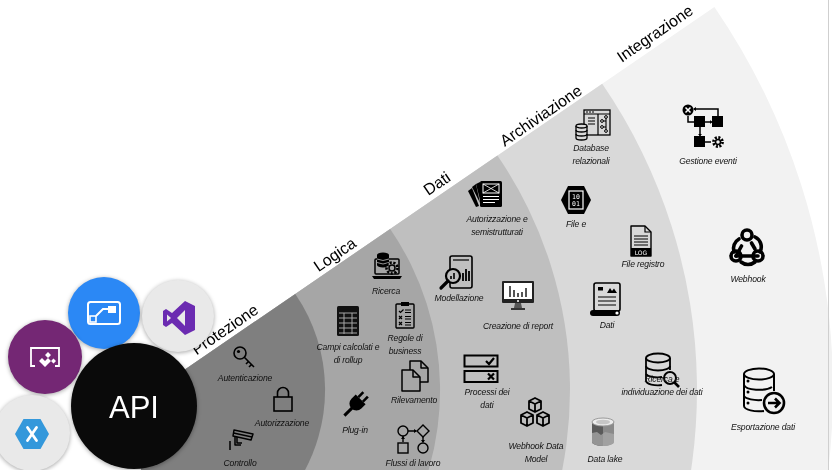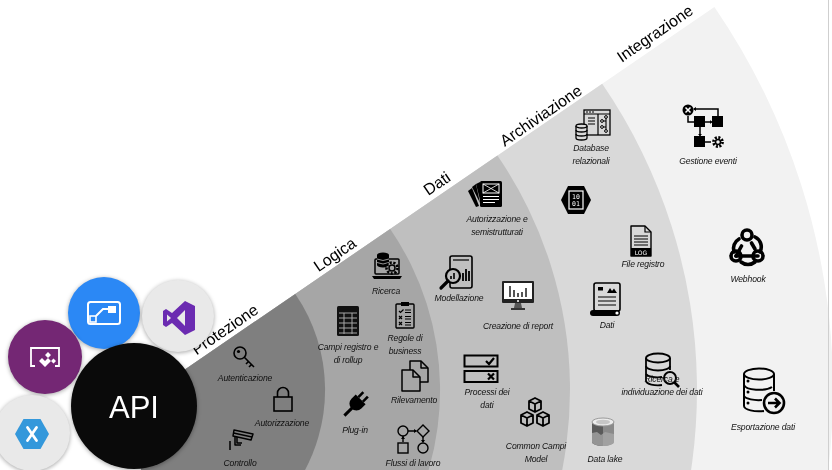--- a/index.html
+++ b/index.html
@@ -127,21 +127,21 @@
     <div class="lbl" style="left:-71px;top:34px">
       <span>Ricerca</span>
     </div>
   </div>
   <div class="item" style="left:348px;top:305px">
     <svg width="24" height="32" viewBox="0 0 24 32" style="left:-12px">
       <rect x="1" y="1" width="22" height="30" rx="1.5" fill="#111"></rect>
       <path d="M3 8 H21 M3 13 H21 M3 18 H21 M3 23 H21 M3 28 H21 M8 8 V29 M16 8 V29" stroke="#a6a6a6" stroke-width="1"></path>
     </svg>
     <div class="lbl" style="left:-70px;top:36px">
-      <span>Campi registro e</span>
+      <span>Campi calcolati e</span>
       <span>di rollup</span>
     </div>
   </div>
   <div class="item" style="left:405px;top:301px">
     <svg width="22" height="28" viewBox="0 0 22 28" style="left:-11px">
       <rect x="2" y="3" width="18" height="24" rx="1" fill="none" stroke="#000" stroke-width="1.4"></rect>
       <rect x="7" y="1" width="8" height="4" fill="#000"></rect>
       <path d="M5 10 l1.5 1.5 l3 -3" stroke="#000" fill="none" stroke-width="1.2"></path>
       <path d="M5 15 l3 3 M8 15 l-3 3 M5 21 l3 3 M8 21 l-3 3" stroke="#000" stroke-width="1.2"></path>
       <path d="M11 9 H17 M11 11.5 H17 M11 15.5 H17 M11 18 H17 M11 21.5 H17 M11 24 H17" stroke="#000" stroke-width="1.1"></path>
@@ -248,21 +248,21 @@
   </div>
   <div class="item" style="left:535px;top:396px">
     <svg width="36" height="36" viewBox="0 0 36 36" style="left:-18px">
       <g fill="none" stroke="#000" stroke-width="1.8" stroke-linejoin="round">
         <path d="M12 5 L18 2 L24 5 L18 8 Z M12 5 V13 L18 16 L24 13 V5 M18 8 V16"></path>
         <path d="M4 19 L10 16 L16 19 L10 22 Z M4 19 V27 L10 30 L16 27 V19 M10 22 V30"></path>
         <path d="M20 19 L26 16 L32 19 L26 22 Z M20 19 V27 L26 30 L32 27 V19 M26 22 V30"></path>
       </g>
     </svg>
     <div class="lbl" style="left:-69px;top:44px">
-      <span>Common Campi</span>
+      <span>Webhook Data</span>
       <span>Model</span>
     </div>
   </div>
 
   <div class="item" style="left:593px;top:109px">
     <svg width="36" height="32" viewBox="0 0 36 32" style="left:-18px">
       <rect x="9" y="1" width="26" height="25" fill="#d9d9d9" stroke="#000" stroke-width="1.3"></rect>
       <path d="M9 5 H35 M23 5 V26" stroke="#000" stroke-width="1.2"></path>
       <path d="M11 3 H13 M14 3 H16 M17 3 H19" stroke="#000" stroke-width="1"></path>
       <path d="M13 9 H20 M13 12 H20 M13 15 H20" stroke="#000" stroke-width="1.1"></path>
@@ -283,20 +283,21 @@
     </div>
   </div>
   <div class="item" style="left:576px;top:184px">
     <svg width="32" height="32" viewBox="0 0 32 32" style="left:-16px">
       <path d="M8 2 H24 L31 16 L24 30 H8 L1 16 Z" fill="#000"></path>
       <rect x="9" y="7" width="14" height="18" fill="none" stroke="#fff" stroke-width="1.2"></rect>
       <text x="16" y="15" font-size="6.5" fill="#fff" text-anchor="middle" font-family="DejaVu Sans Mono, monospace">10</text>
       <text x="16" y="22" font-size="6.5" fill="#fff" text-anchor="middle" font-family="DejaVu Sans Mono, monospace">01</text>
     </svg>
     <div class="lbl" style="left:-70px;top:34px">
+      <span>File e</span>
     </div>
   </div>
   <div class="item" style="left:641px;top:225px">
     <svg width="24" height="32" viewBox="0 0 24 32" style="left:-12px">
       <path d="M2 1 H16 L22 7 V31 H2 Z" fill="#d9d9d9" stroke="#000" stroke-width="1.4" stroke-linejoin="round"></path>
       <path d="M16 1 V7 H22" fill="none" stroke="#000" stroke-width="1.2"></path>
       <path d="M5 11 H19 M5 14 H19 M5 17 H19 M5 20 H19" stroke="#000" stroke-width="1"></path>
       <rect x="2" y="23" width="20" height="8" fill="#000"></rect>
       <text x="12" y="29.5" font-size="6" fill="#fff" text-anchor="middle" font-family="DejaVu Sans, sans-serif">LOG</text>
     </svg>

